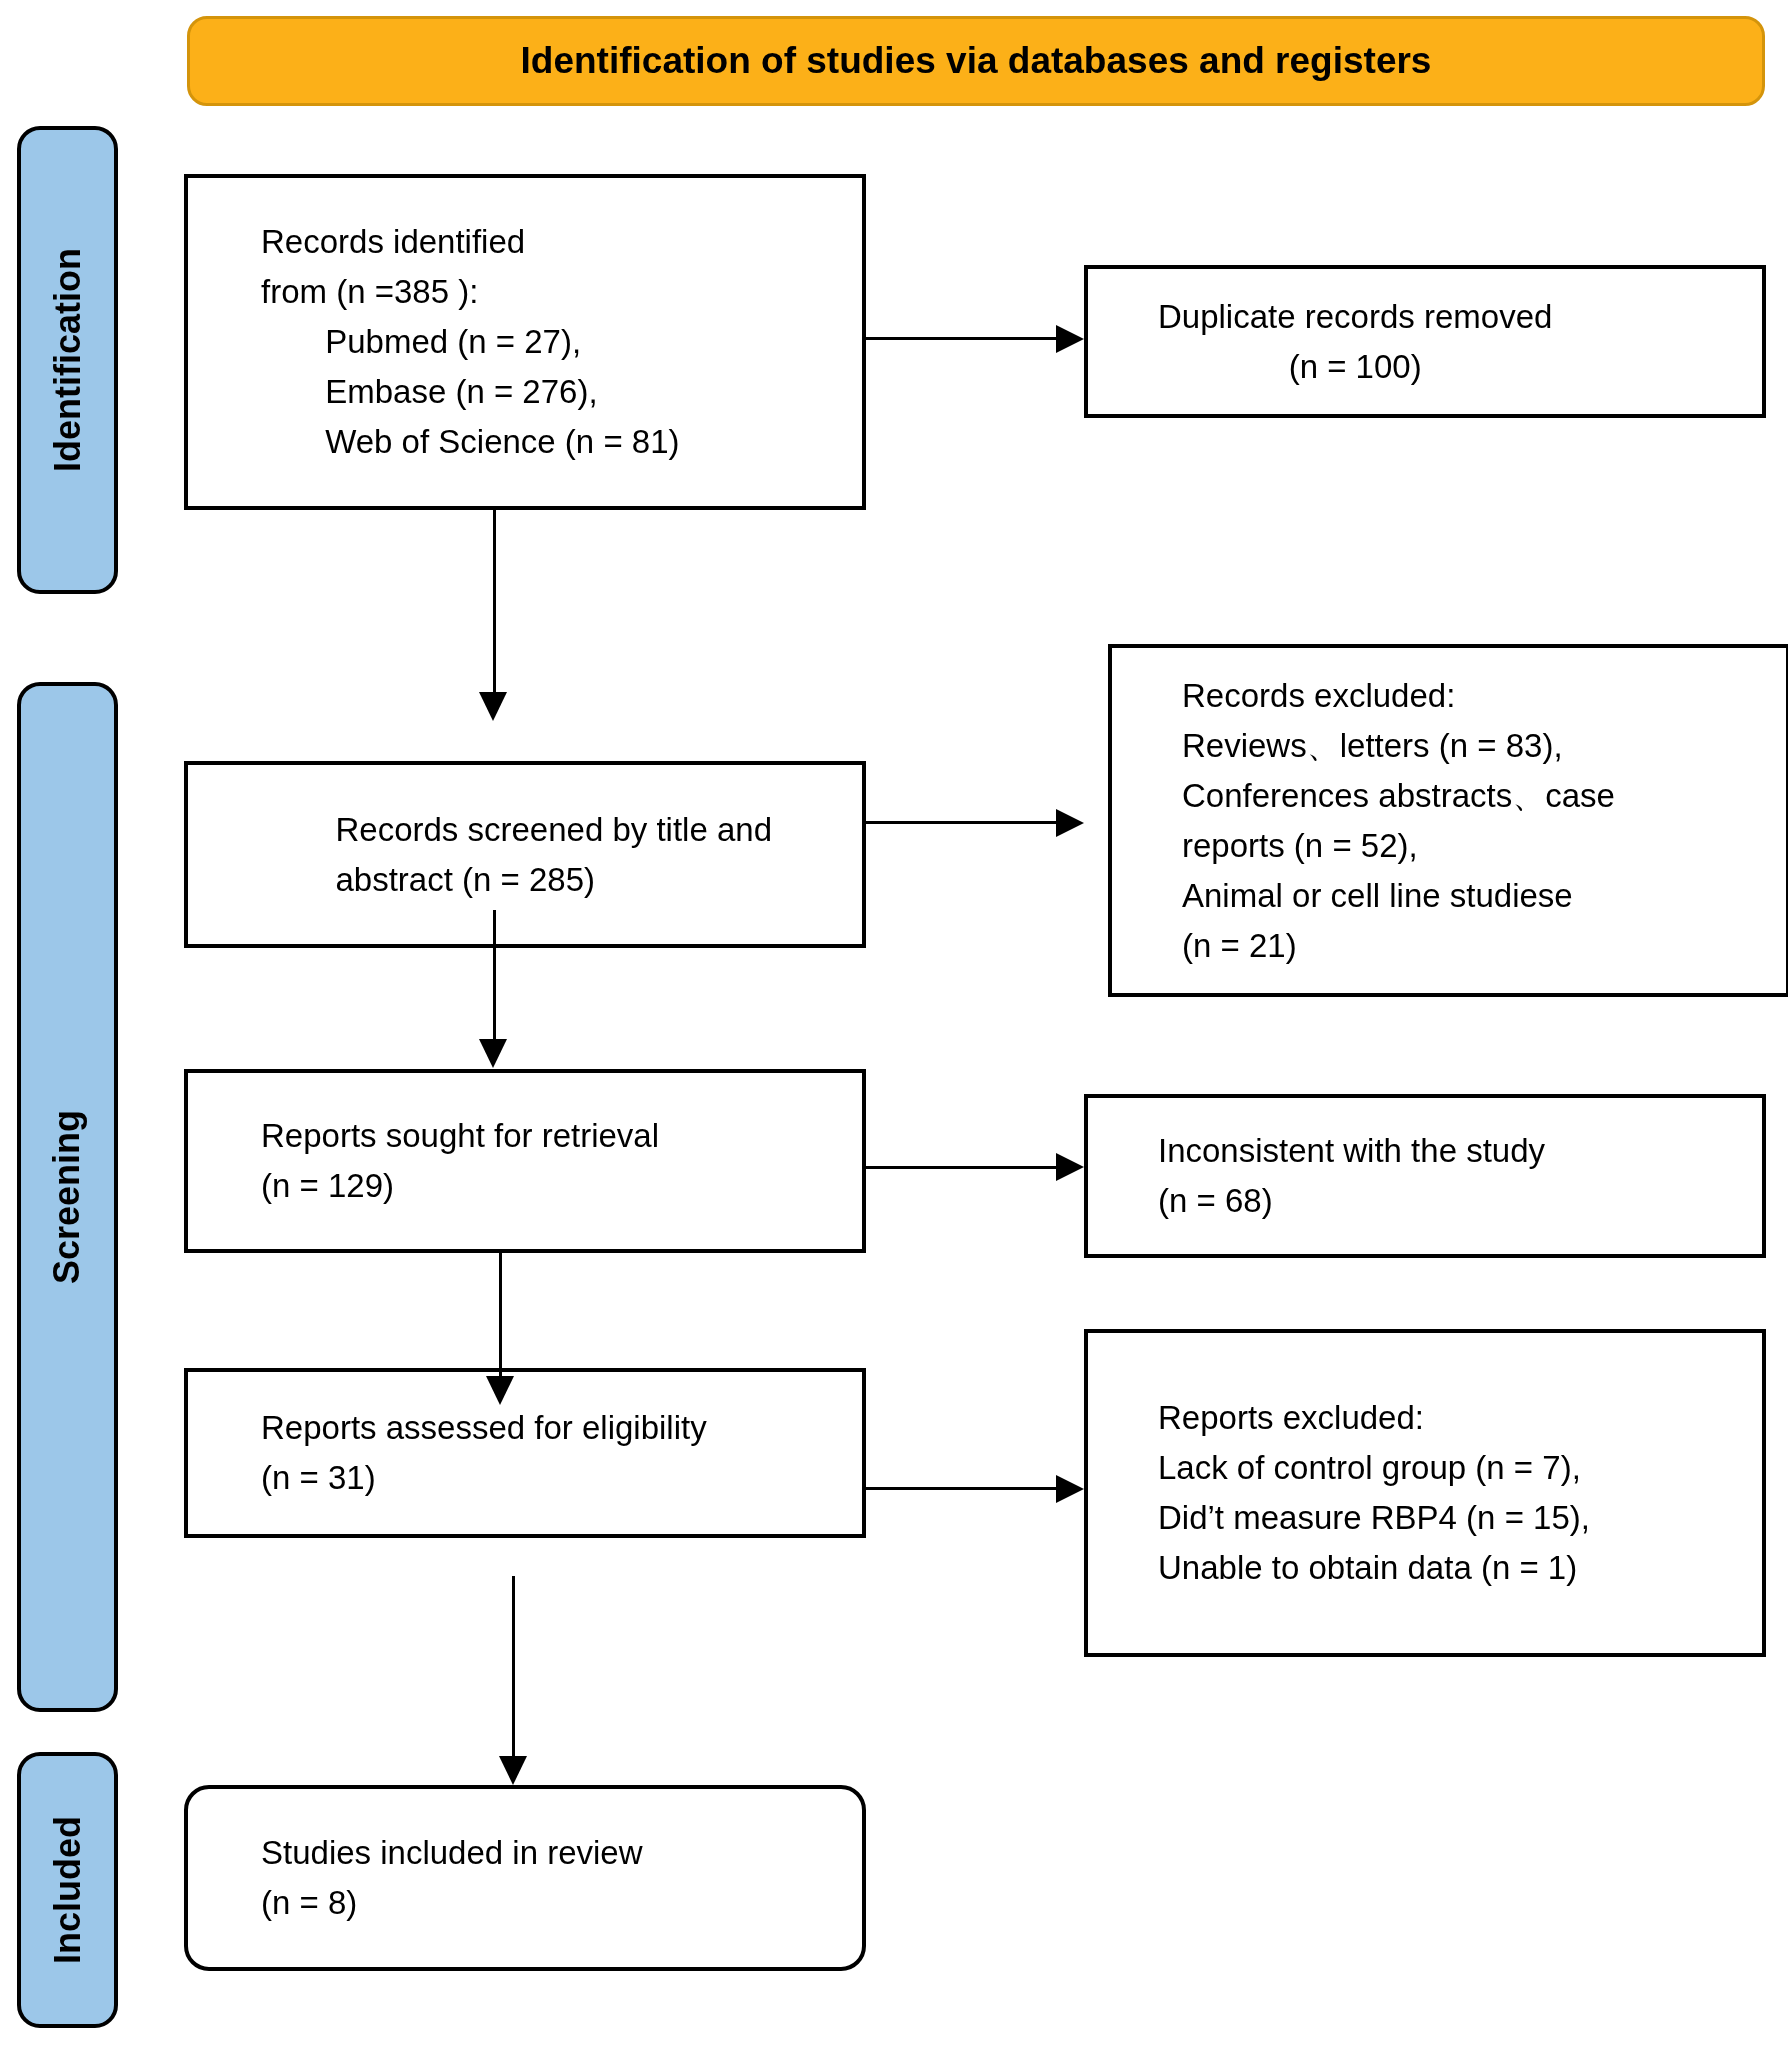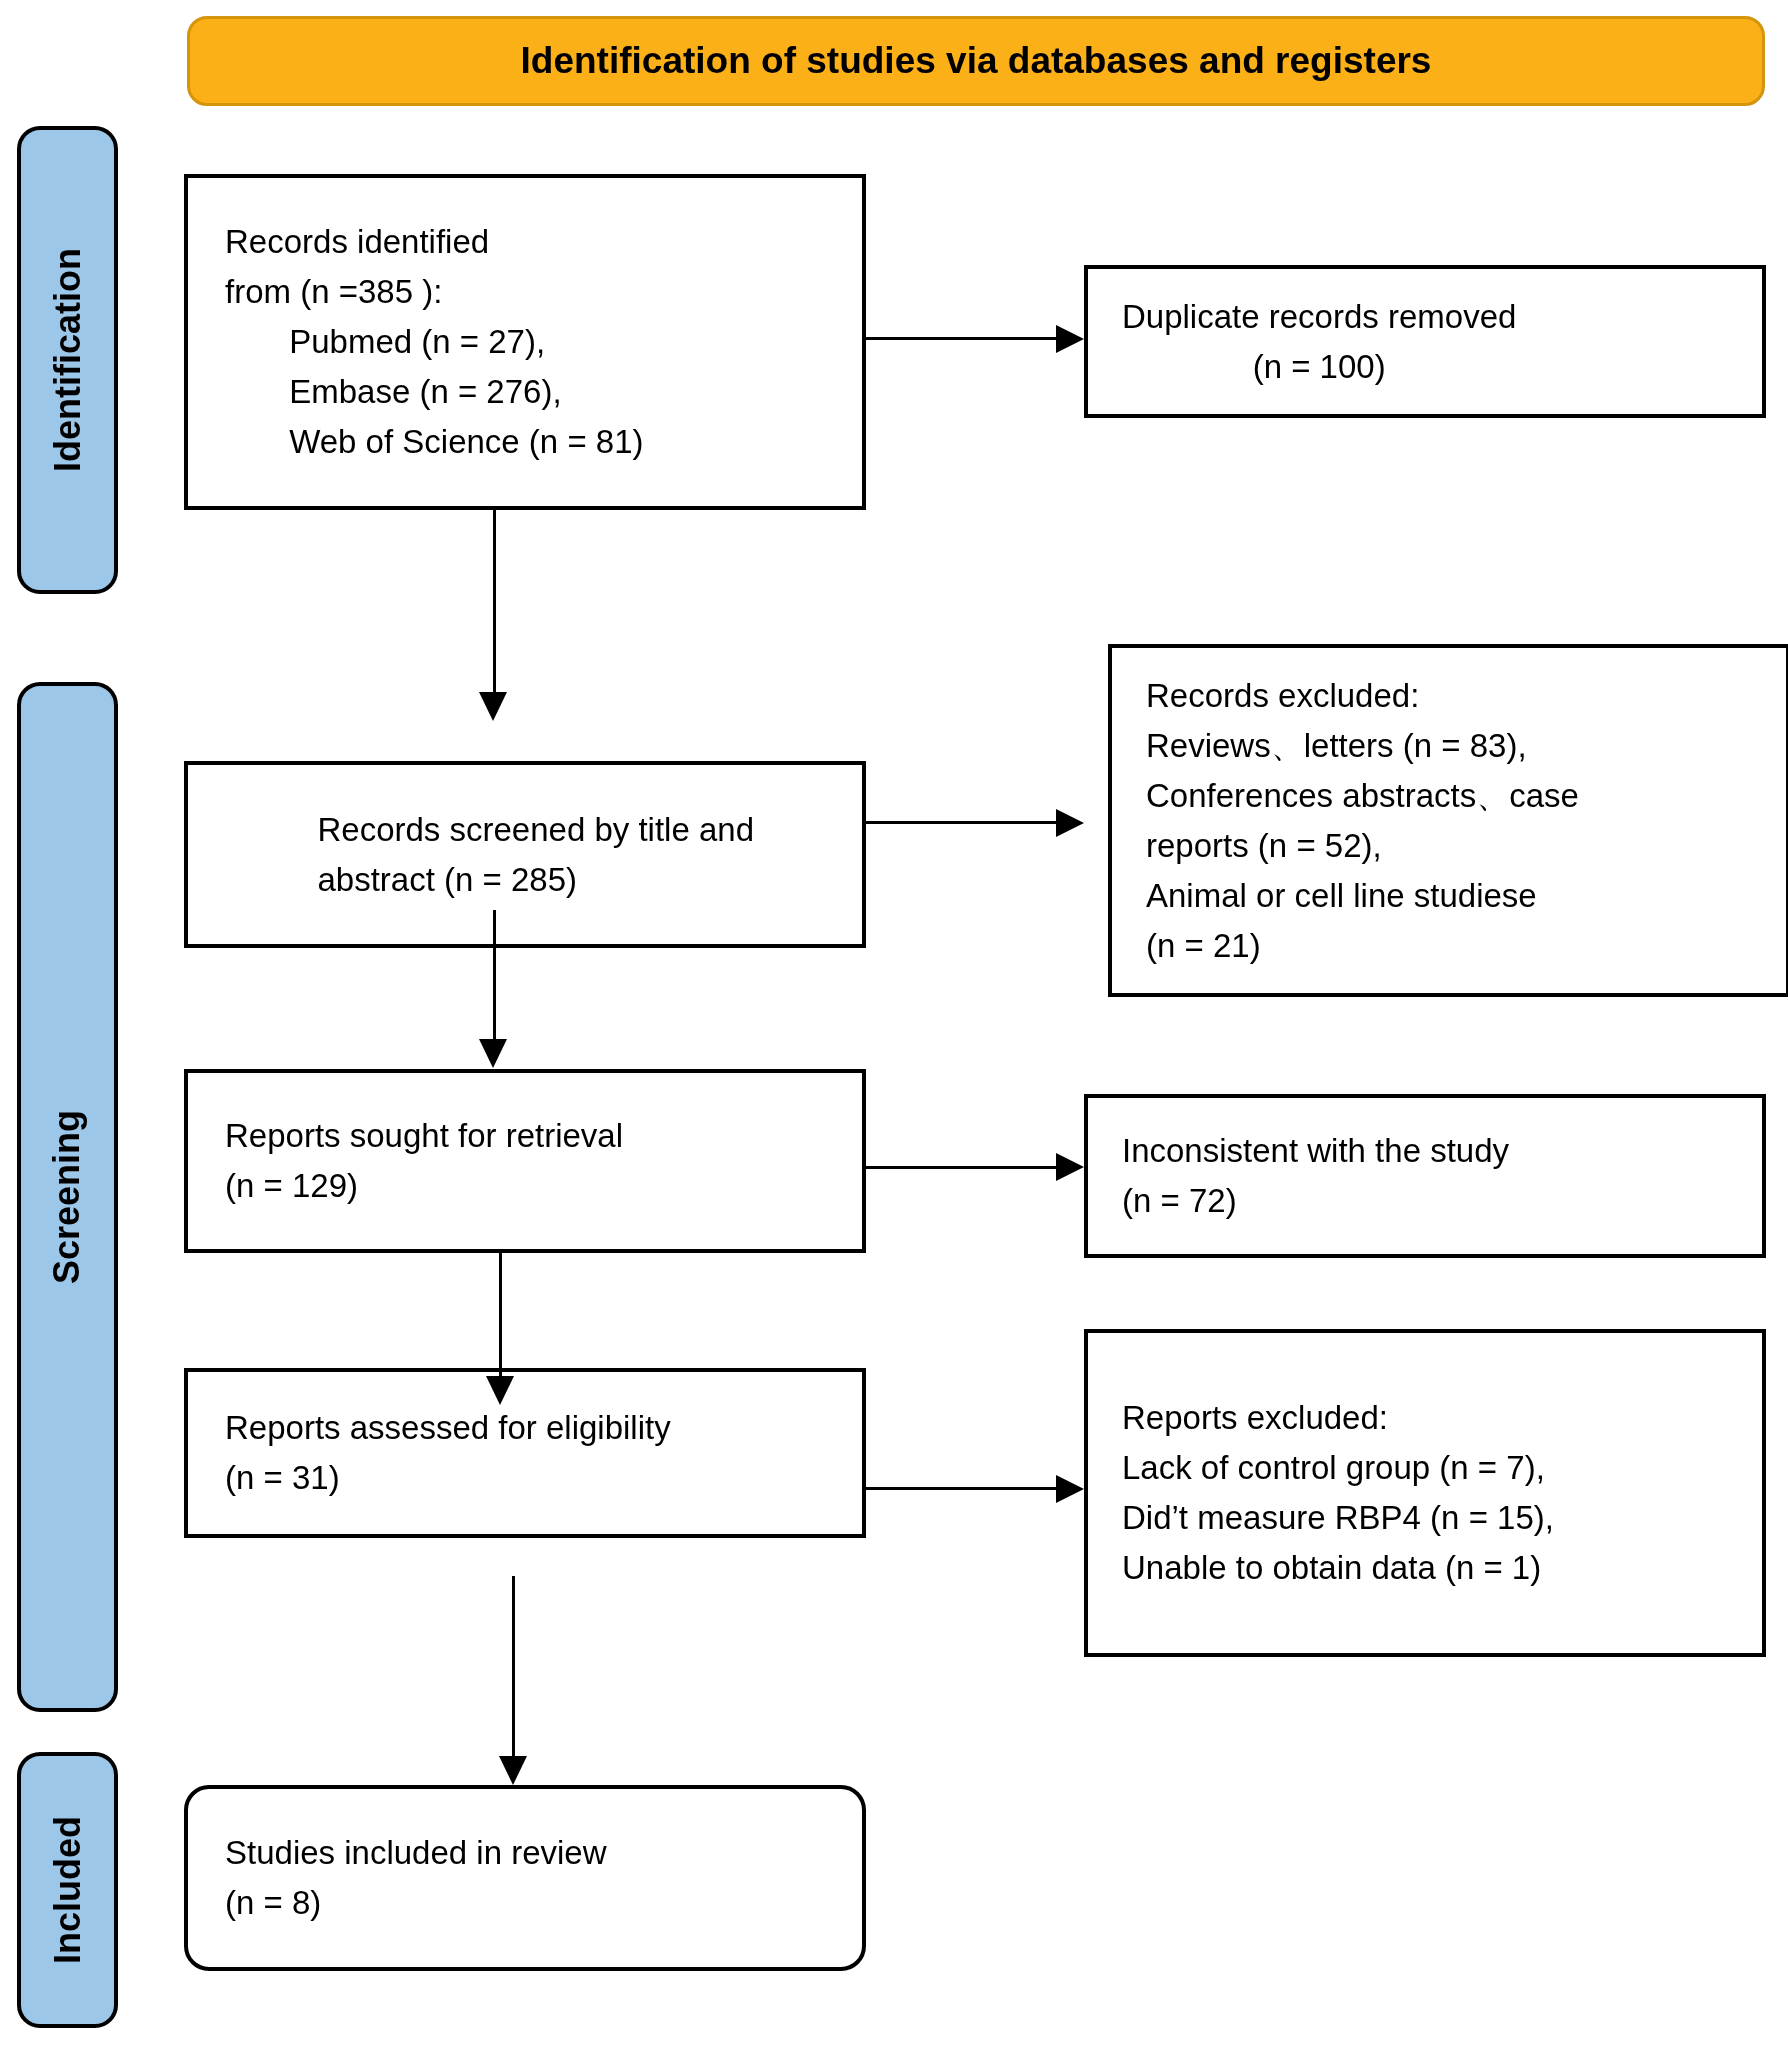--- a/index.html
+++ b/index.html
@@ -34,21 +34,21 @@
   #stage-included{top:1752px;height:276px;}
   .stage-label{
     display:block;transform:rotate(-90deg);white-space:nowrap;
     font-size:36px;font-weight:bold;color:#000;
   }
 
   
   .box{
     position:absolute;background:#fff;border:4.6px solid #000;
     box-sizing:border-box;
-    display:flex;align-items:center;
+    display:flex;align-items:center;padding-left:36px;
   }
   .box-text{
     white-space:pre-wrap;
     font-size:33px;line-height:50px;color:#000;
   }
   .lbox{left:184px;width:682px;}
   .lbox .box-text{padding-left:37px;padding-right:15.5px;}
   .rbox{left:1084px;width:682px;}
   .rbox .box-text{padding-left:34px;padding-right:15.5px;}
 
@@ -145,21 +145,21 @@
   <div class="box rbox" id="box-records-excluded">
     <div class="box-text">Records excluded:
 Reviews、letters (n = 83),
 Conferences abstracts、case
 reports (n = 52),
 Animal or cell line studiese
 (n = 21)</div>
   </div>
   <div class="box rbox" id="box-inconsistent">
     <div class="box-text">Inconsistent with the study
-(n = 72)</div>
+(n = 68)</div>
   </div>
   <div class="box rbox" id="box-reports-excluded">
     <div class="box-text">Reports excluded:
 Lack of control group (n = 7),
 Did’t measure RBP4 (n = 15),
 Unable to obtain data (n = 1)</div>
   </div>
 
   <div class="vshaft" id="a1-shaft"></div>
   <div class="head-down" id="a1-head"></div>

